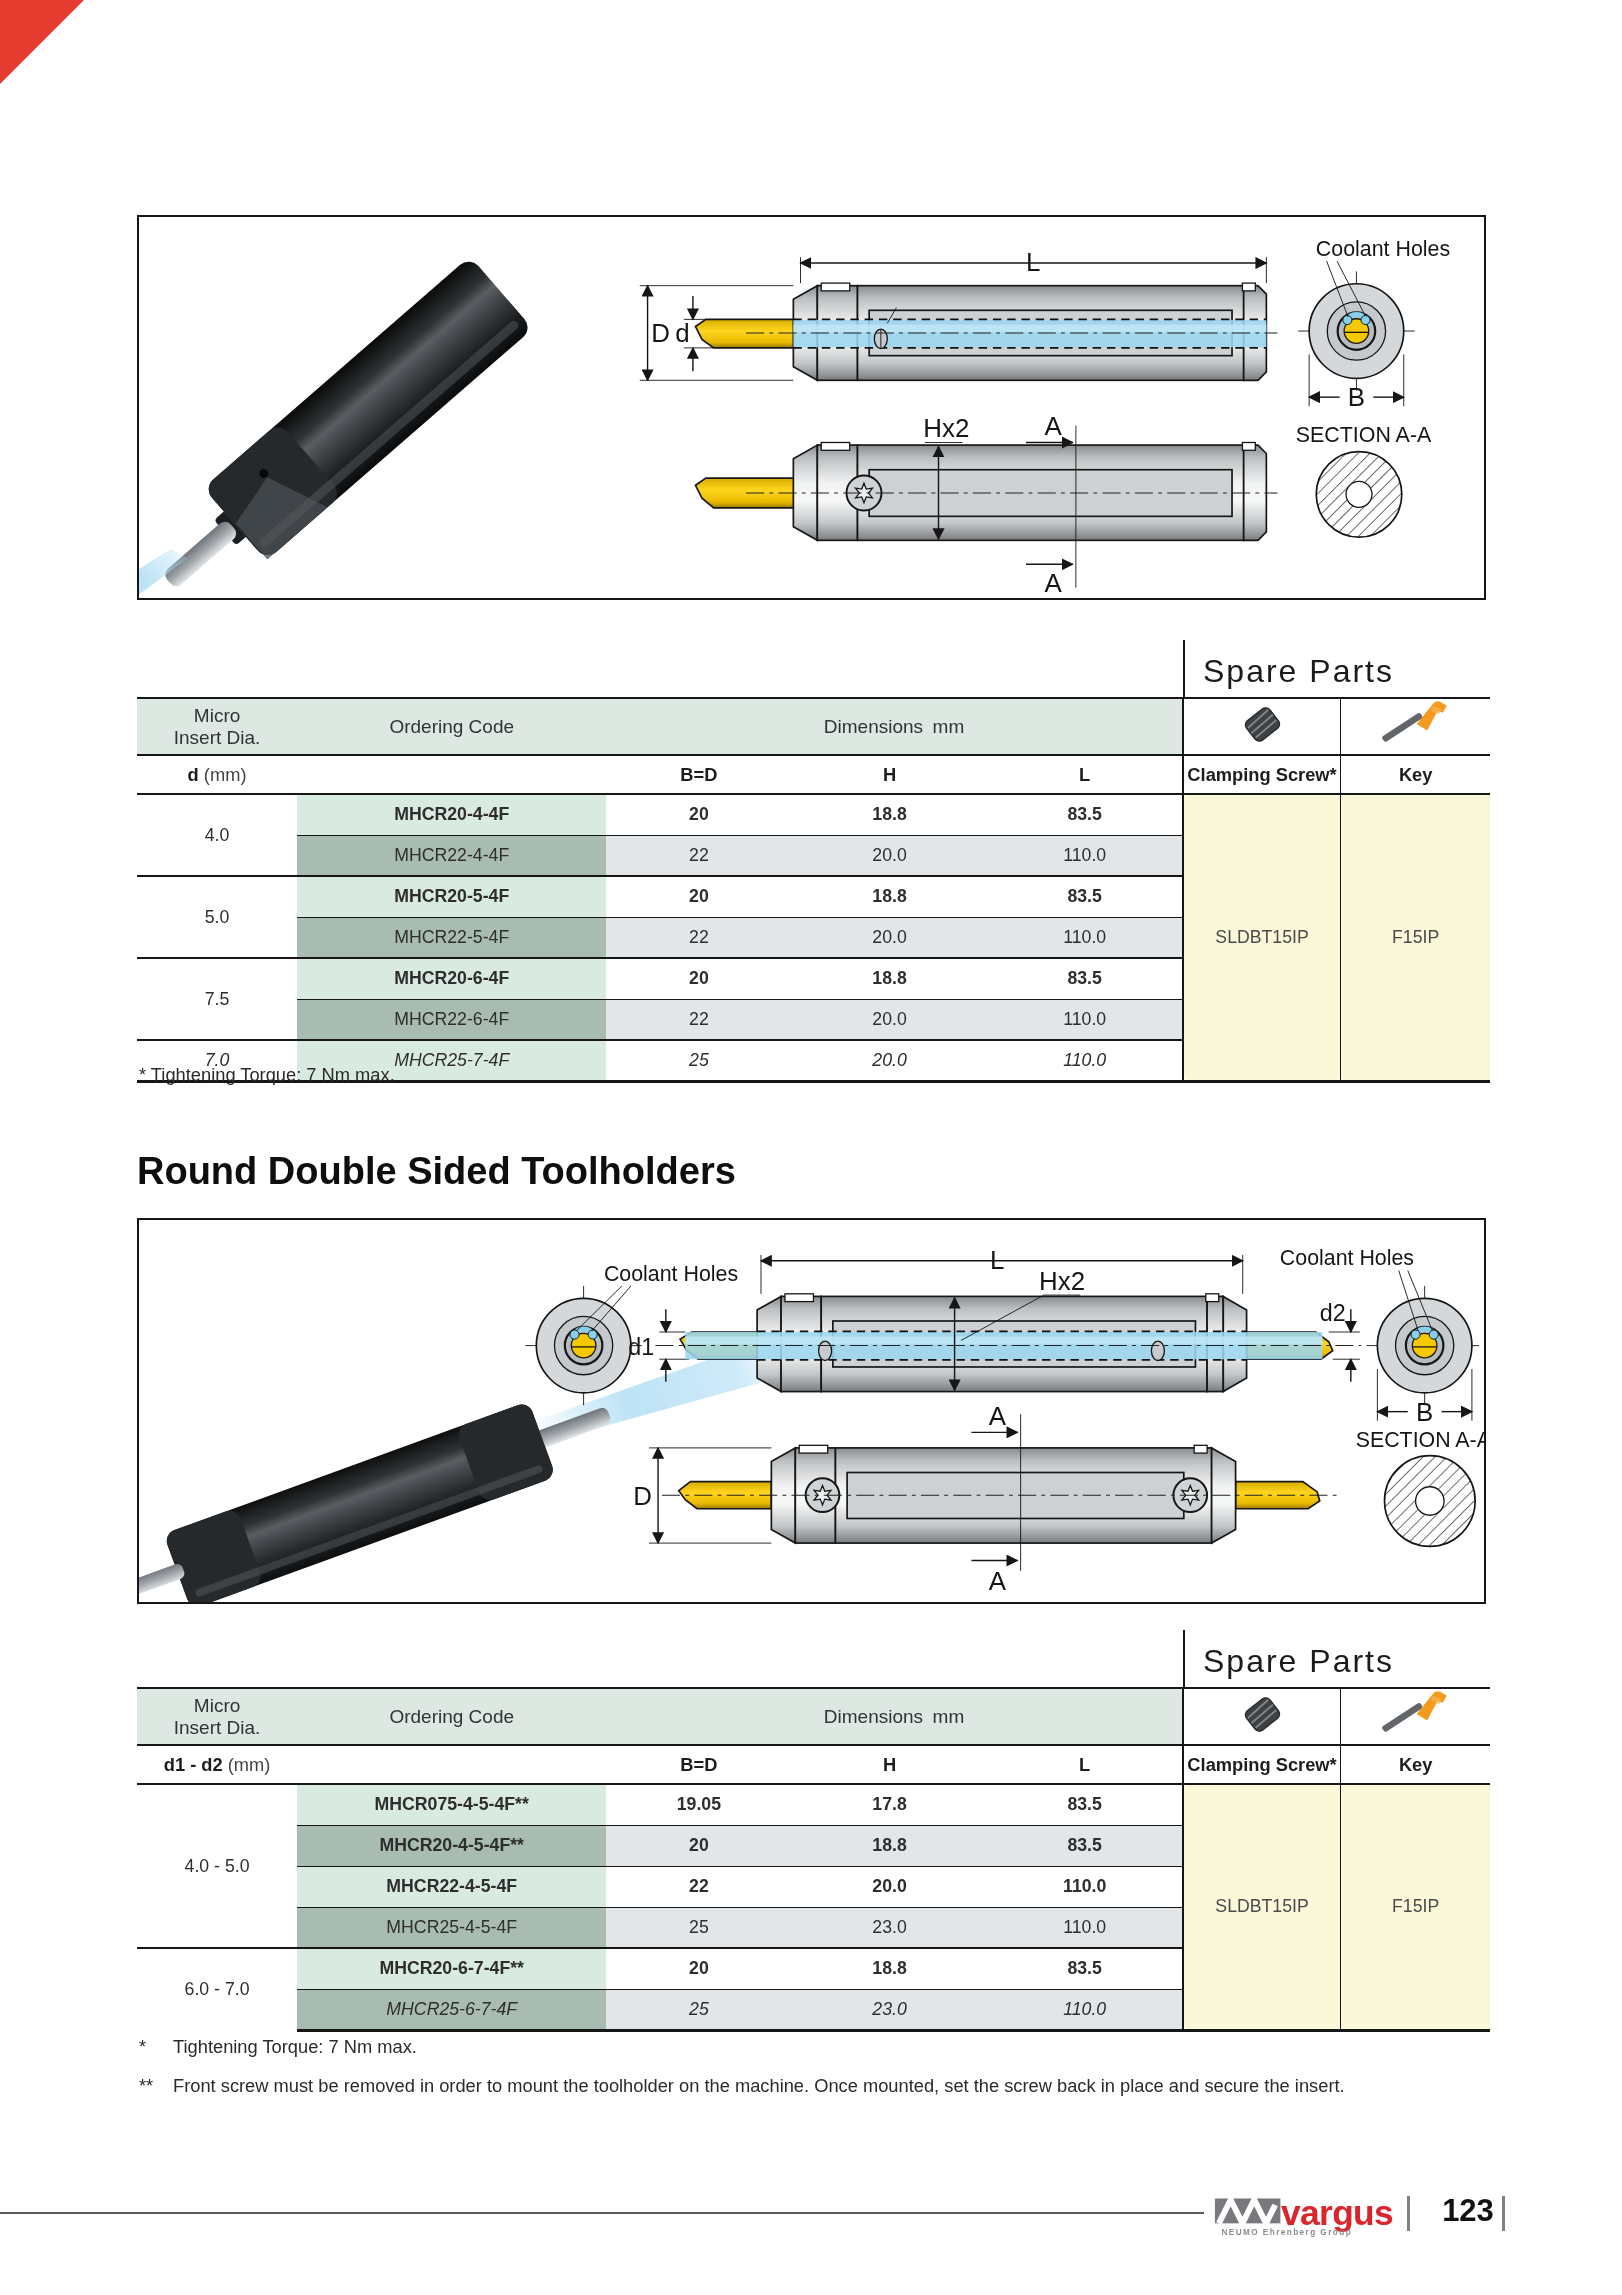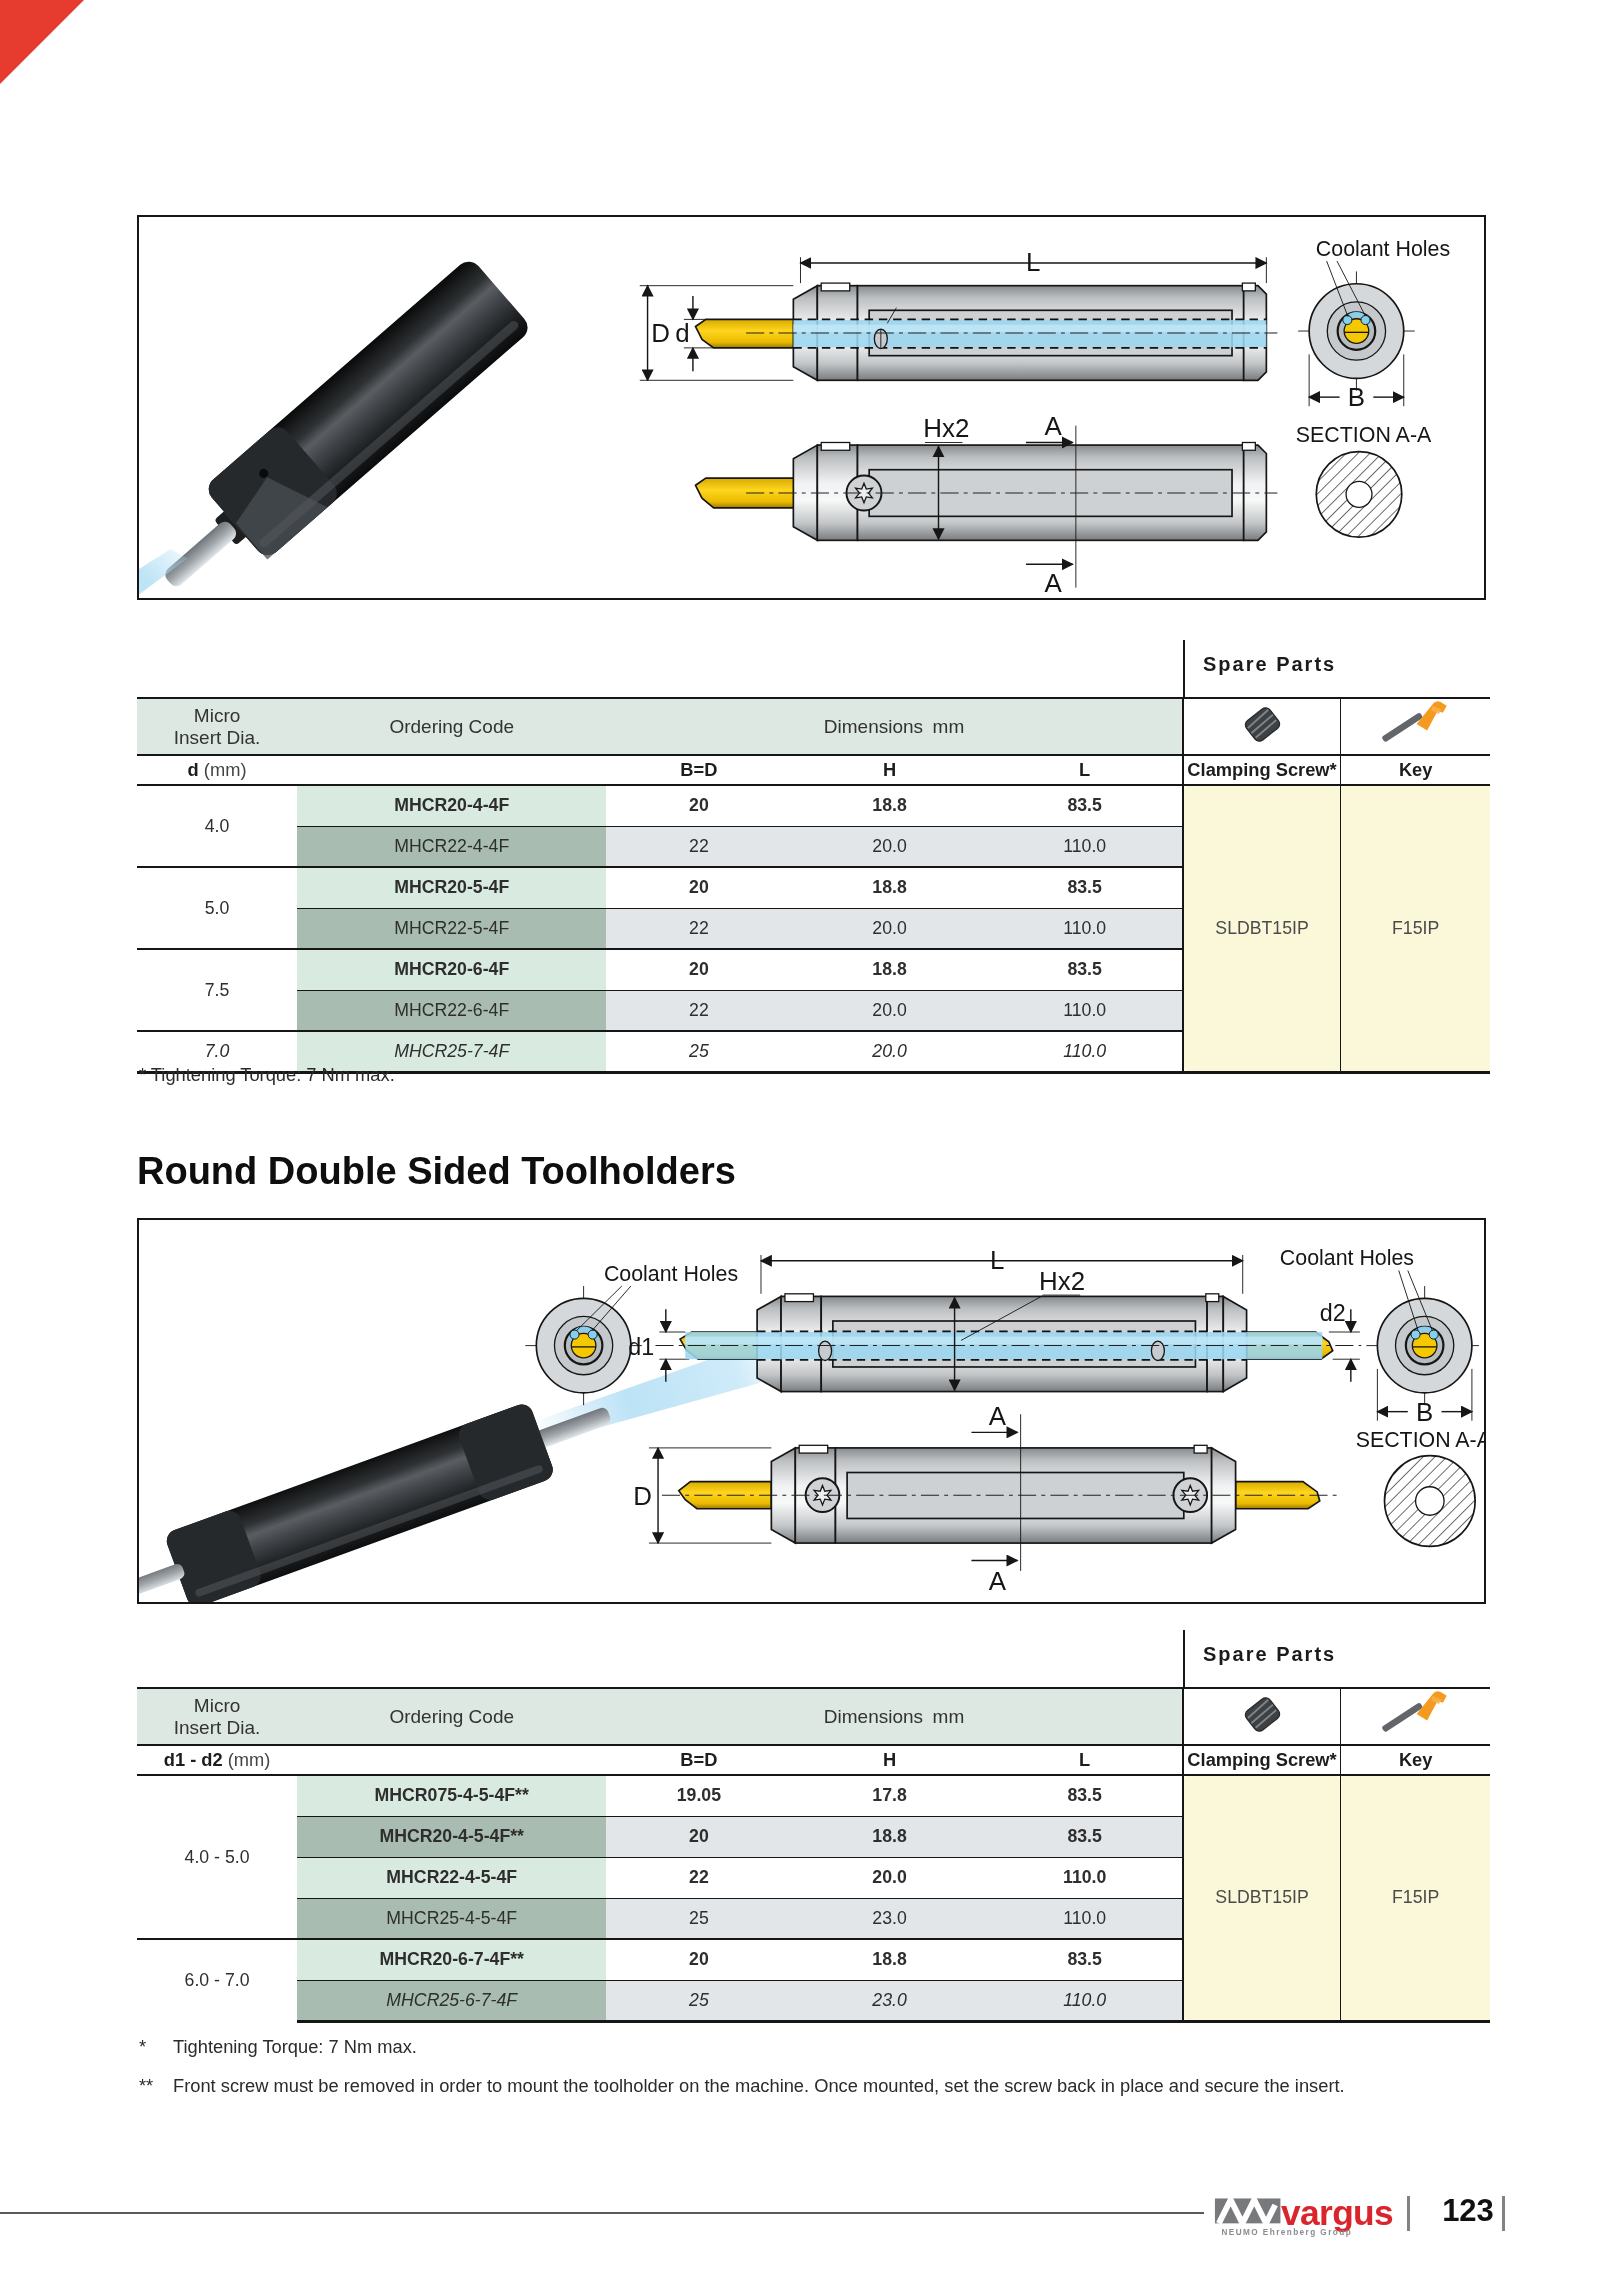--- a/index.html
+++ b/index.html
@@ -15,34 +15,34 @@
          font-size:38px;line-height:1.05;letter-spacing:0;}
   #ti1{top:131px;} #ti2{top:1152px;}
 
   
   .fig{position:absolute;left:137px;width:1349px;border:2px solid #161616;
        background:#fff;box-sizing:border-box;}
   #fig1{top:215px;height:385px;} #fig2{top:1218px;height:386px;}
   .fig svg{display:block;width:100%;height:100%;}
 
   
-  .sp-label{position:absolute;left:1203px;font-size:20px;letter-spacing:2px;color:#1b1b1b;font-weight:bold;}
+  .sp-label{position:absolute;left:1203px;font-size:32px;letter-spacing:2px;color:#1b1b1b;}
   #sp1{top:653px;} #sp2{top:1643px;}
   .sp-line{position:absolute;left:1183px;width:2px;background:#161616;}
   #spl1{top:640px;height:58px;} #spl2{top:1630px;height:58px;}
 
   
   table{position:absolute;left:137px;width:1353px;border-collapse:collapse;
         table-layout:fixed;font-size:17.7px;color:#2e2e2e;}
   #t1{top:697px;} #t2{top:1687px;}
   table{border-top:2.6px solid #161616;}
   td{padding:0;margin:0;text-align:center;vertical-align:middle;}
   col.c-dia{width:160px;} col.c-code{width:309px;} col.c-bd{width:185px;}
   col.c-h{width:196px;} col.c-l{width:195px;} col.c-screw{width:158px;} col.c-key{width:149px;}
-  tr.hr{height:57px;} tr.sr{height:30px;} tr.dr{height:41px;}
+  tr.hr{height:57px;} tr.sr{height:39px;} tr.dr{height:41px;}
   tr.hr td{border-bottom:2px solid #161616;background:#dde8e2;font-size:19px;color:#333;}
   tr.hr td.ic{background:#fff;}
   tr.sr td{border-bottom:2.6px solid #161616;font-weight:bold;font-size:18.3px;color:#1d1d1d;}
   tr.sr .norm{font-weight:normal;color:#444;}
   td.codeL{background:#d9eae1;} td.codeD{background:#a9bcb2;} td.grey{background:#e2e6e8;}
   td.rs{border-bottom:1.3px solid #161616;font-weight:bold;}
   td.gs{border-bottom:2px solid #161616;}
   td.screwCol{border-left:2px solid #161616;border-radius:8px;}
   td.keyCol{border-left:1.3px solid #161616;}
   td.yellow{background:#fbf8da;border-bottom:3.9px solid #161616;color:#4a4a4a;}

